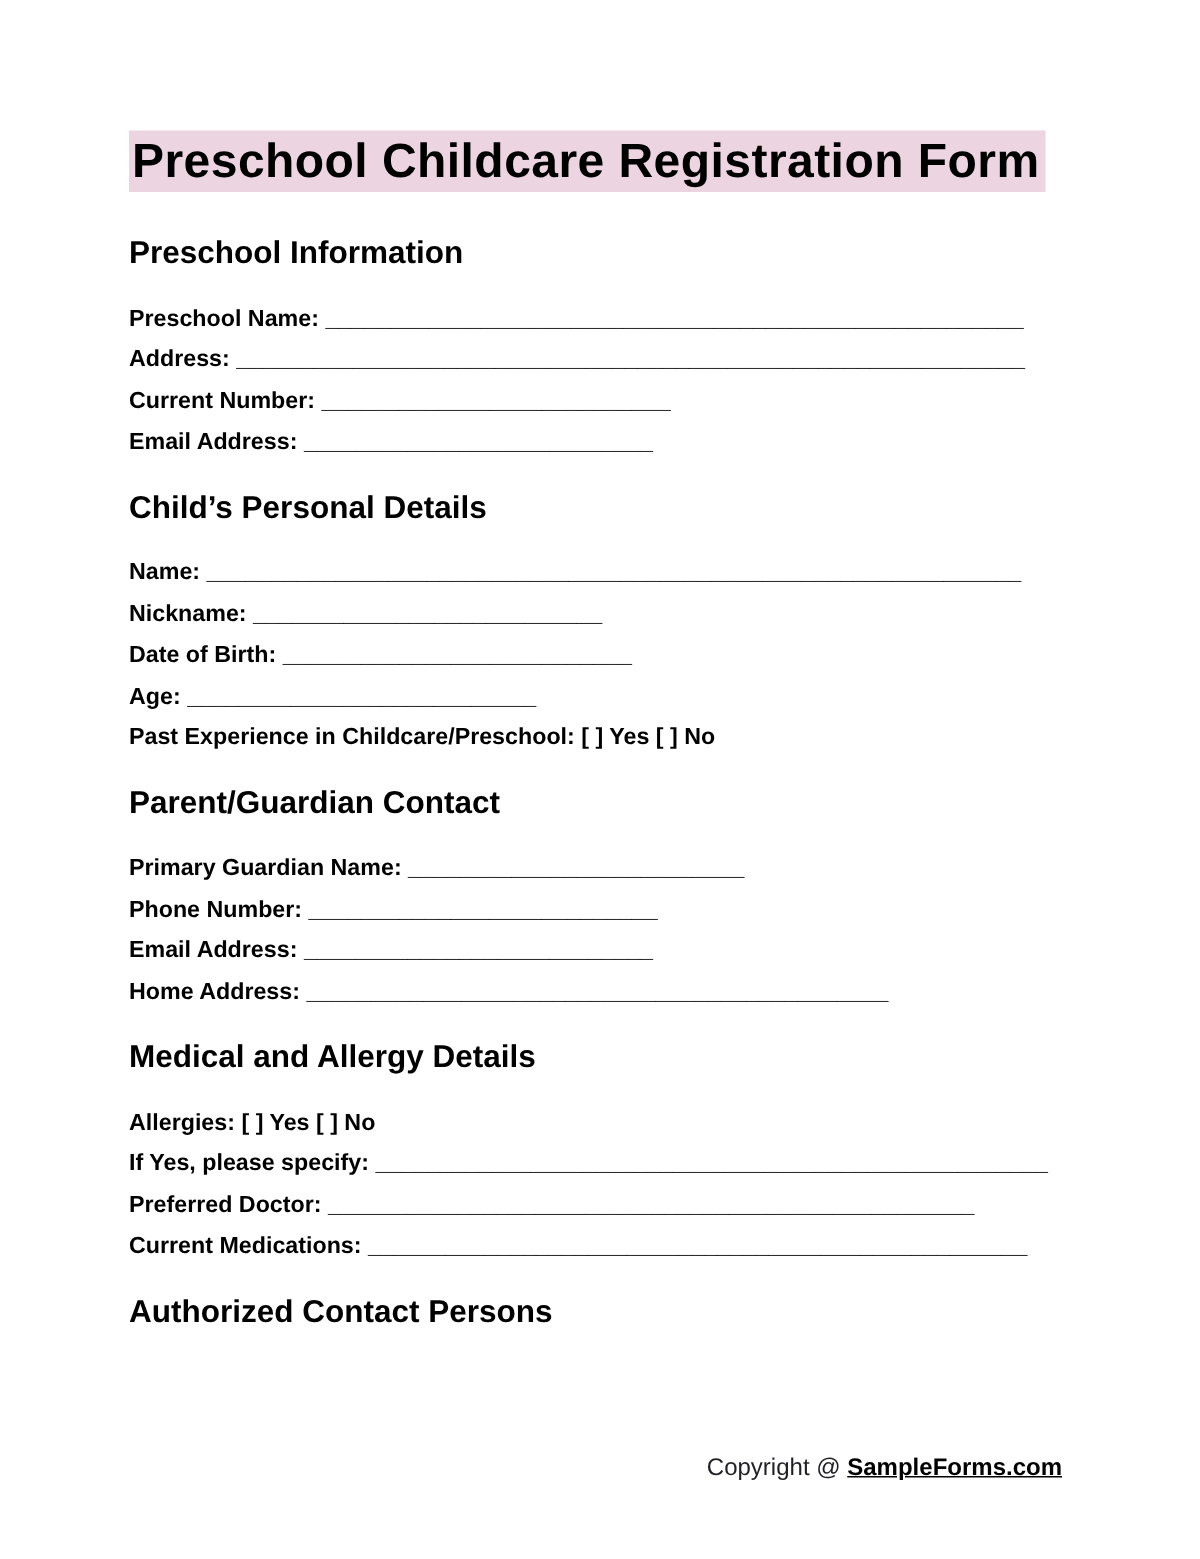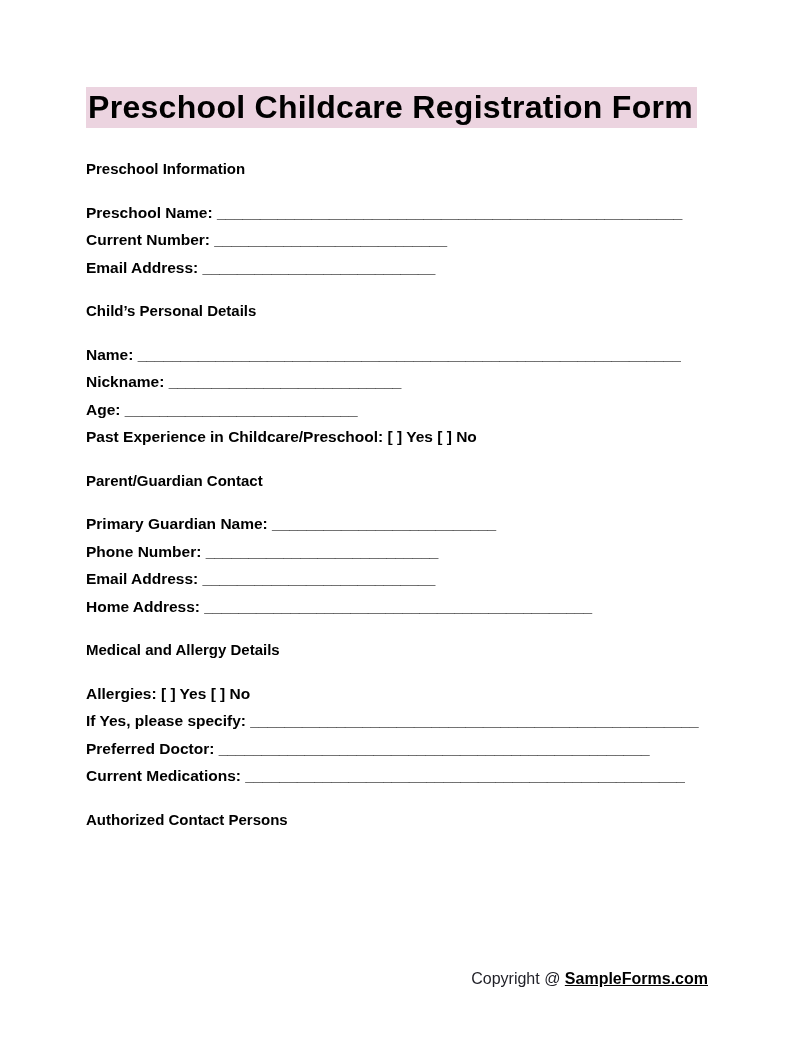--- a/index.html
+++ b/index.html
@@ -19,21 +19,21 @@
     font-size: 32px;
     font-weight: 700;
     line-height: 41px;
     letter-spacing: 0.3px;
     background: #ECD4E0;
     padding: 0 4px 0 2px;
     white-space: nowrap;
   }
 
   .sec {
-    font-size: 15px;
+    font-size: 21px;
     font-weight: 700;
     line-height: 27.5px;
     margin: 16px 0;
   }
   .row {
     font-size: 15.5px;
     font-weight: 700;
     line-height: 27.5px;
     white-space: nowrap;
   }
@@ -65,37 +65,45 @@
     <h1 class="title">Preschool Childcare Registration Form</h1>
   </div>
 
   <section>
     <h2 class="sec">Preschool Information</h2>
     <p class="row">
       <span class="lbl">Preschool Name:</span>
       <span class="fill">______________________________________________________</span>
     </p>
     <p class="row">
+      <span class="lbl">Address:</span>
+      <span class="fill">_____________________________________________________________</span>
+    </p>
+    <p class="row">
       <span class="lbl">Current Number:</span>
       <span class="fill">___________________________</span>
     </p>
     <p class="row">
       <span class="lbl">Email Address:</span>
       <span class="fill">___________________________</span>
     </p>
   </section>
 
   <section>
     <h2 class="sec">Child’s Personal Details</h2>
     <p class="row">
       <span class="lbl">Name:</span>
       <span class="fill">_______________________________________________________________</span>
     </p>
     <p class="row">
       <span class="lbl">Nickname:</span>
+      <span class="fill">___________________________</span>
+    </p>
+    <p class="row">
+      <span class="lbl">Date of Birth:</span>
       <span class="fill">___________________________</span>
     </p>
     <p class="row">
       <span class="lbl">Age:</span>
       <span class="fill">___________________________</span>
     </p>
     <p class="row">
       <span class="lbl">Past Experience in Childcare/Preschool:</span>
       <span class="opt">[ ] Yes [ ] No</span>
     </p>

